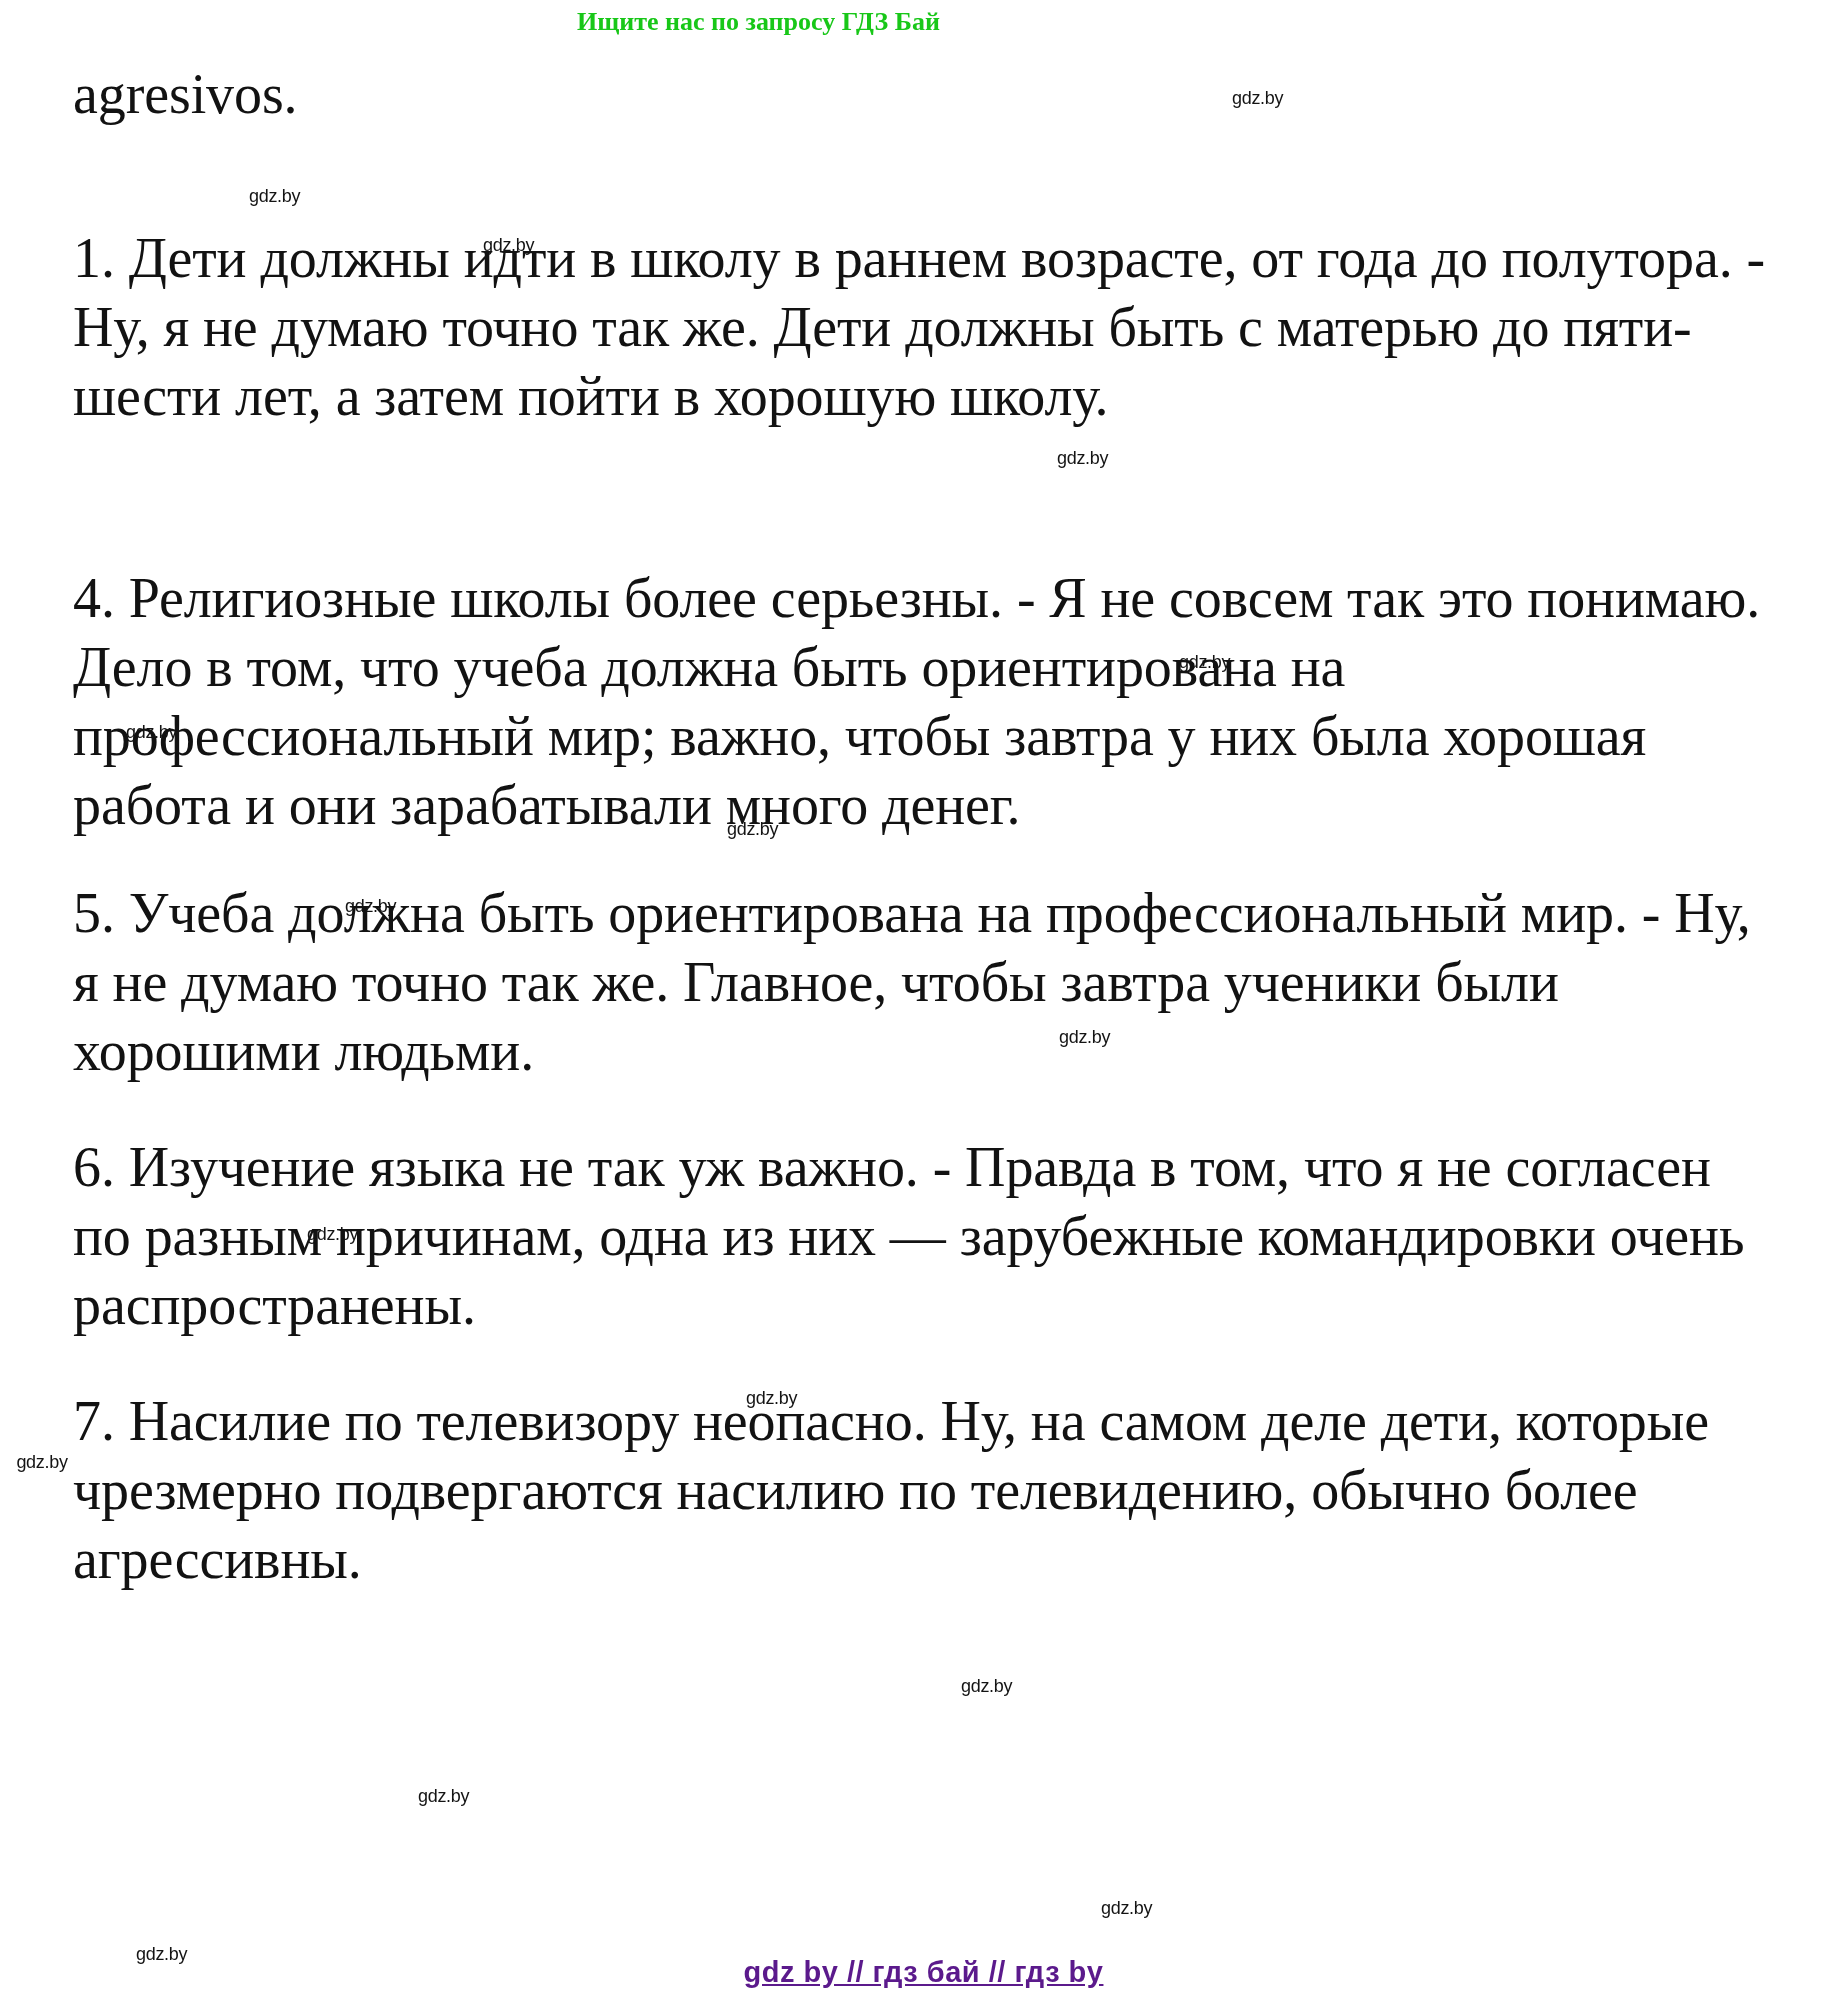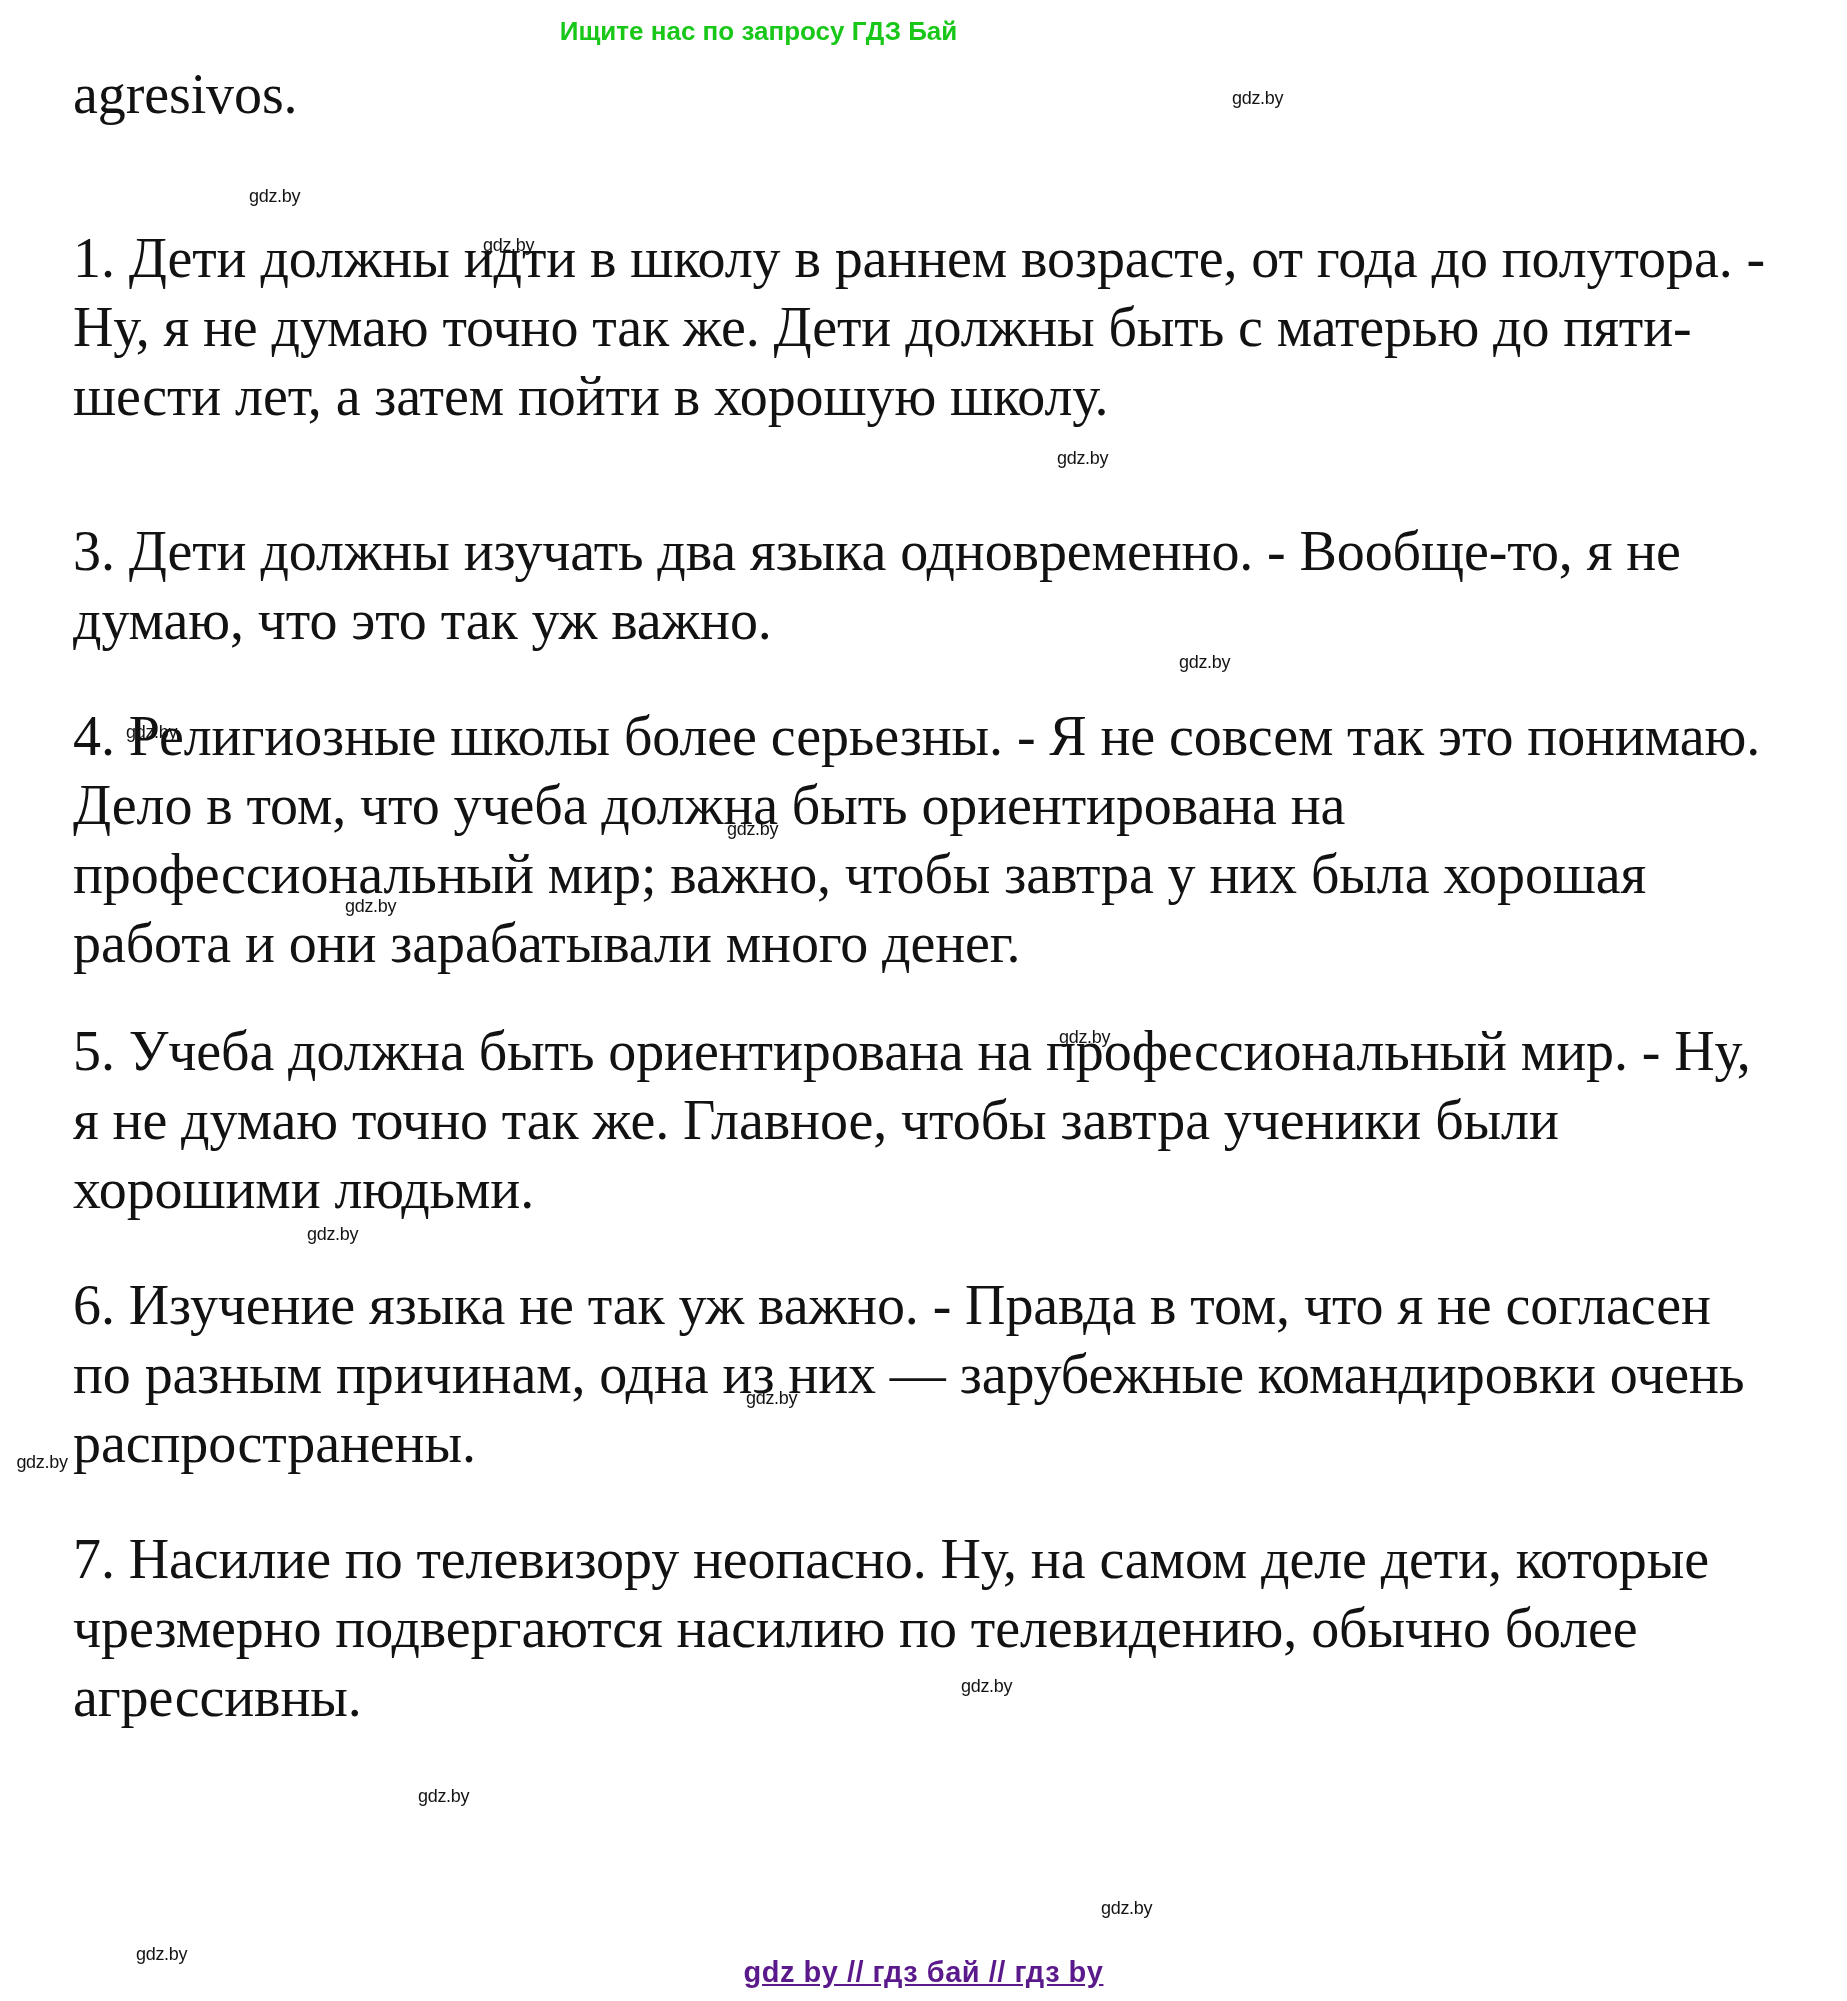--- a/index.html
+++ b/index.html
@@ -13,25 +13,25 @@
     height: 2002px;
     position: relative;
     overflow: hidden;
     font-family: "Liberation Serif", "DejaVu Serif", serif;
     color: #000000;
   }
 
   
   #header-banner {
     position: absolute;
-    top: 14px;
+    top: 4px;
     left: 0;
     width: 1517px;
     text-align: center;
-    font-family: Liberation Sans, sans-serif;
+    font-family: Liberation Serif, serif;
     font-size: 26px;
     font-weight: 700;
     color: #18c718;
     line-height: 35px;
     white-space: nowrap;
   }
 
   
   #content {
     position: absolute;
@@ -113,21 +113,20 @@
 
   <div class="gap-big"></div>
 
   <p class="para">1. Дети должны идти в школу в раннем возрасте, от года до полутора. - Ну, я не думаю точно так же. Дети должны быть с матерью до пяти-шести лет, а затем пойти в хорошую школу.</p>
 
   <div class="gap-mid"></div>
 
 
   <div class="gap-sm"></div>
 
-  <p class="para">3. Дети должны изучать два языка одновременно. - Вообще-то, я не думаю, что это так уж важно.</p>
 
   <div class="gap-mid"></div>
 
   <p class="para">4. Религиозные школы более серьезны. - Я не совсем так это понимаю. Дело в том, что учеба должна быть ориентирована на профессиональный мир; важно, чтобы завтра у них была хорошая работа и они зарабатывали много денег.</p>
 
   <div class="gap-sm"></div>
 
   <p class="para">5. Учеба должна быть ориентирована на профессиональный мир. - Ну, я не думаю точно так же. Главное, чтобы завтра ученики были хорошими людьми.</p>
 
   <div class="gap-mid"></div>

